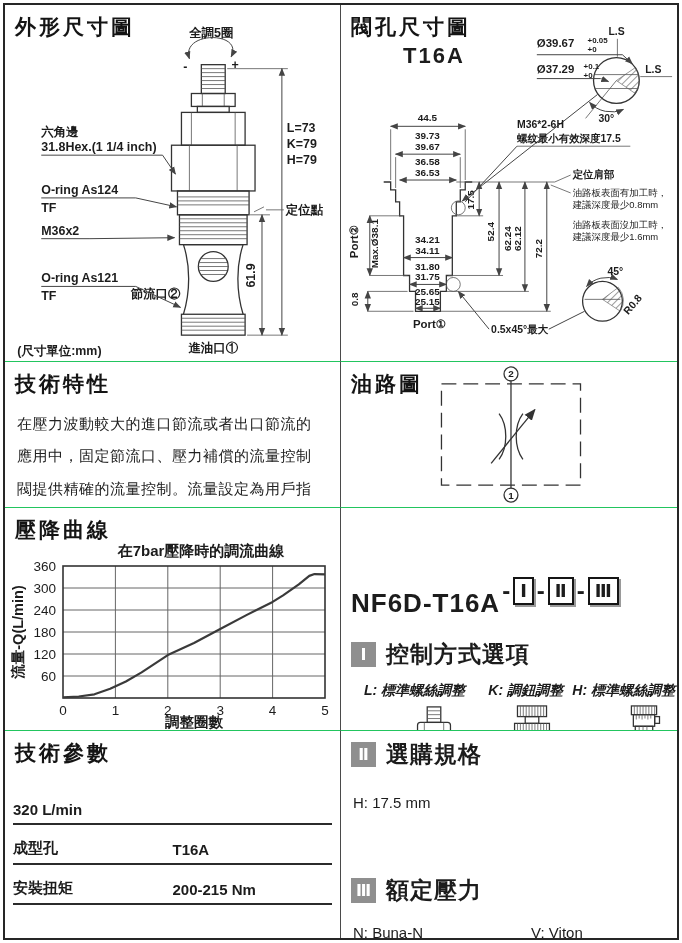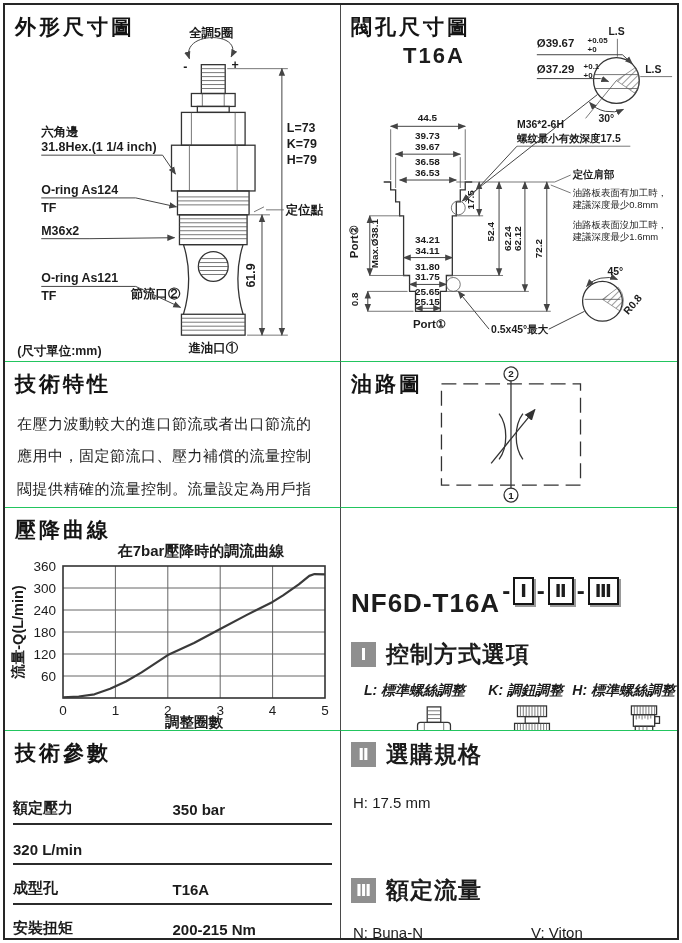--- a/index.html
+++ b/index.html
@@ -370,24 +370,20 @@
         </svg>
       </div>
     </div>
   </section>
 
   <section class="panel br">
     <div class="panel-title">技術參數</div>
     <div style="height:40px"></div>
     <div class="param-table">
       <div class="prow">
-        <span class="plabel">額定壓力</span>
-        <span class="pvalue">350 bar</span>
-      </div>
-      <div class="prow">
         <span class="pvalue">320 L/min</span>
       </div>
       <div class="prow">
         <span class="plabel">成型孔</span>
         <span class="pvalue">T16A</span>
       </div>
       <div class="prow">
         <span class="plabel">安裝扭矩</span>
         <span class="pvalue">200-215 Nm</span>
       </div>
@@ -396,21 +392,21 @@
   </section>
 
   <section class="panel">
     <div class="sec-head" style="margin-top:8px">
       <span class="numeral">Ⅱ</span>
       <span class="sec-title">選購規格</span>
     </div>
     <div class="sec-value">H: 17.5 mm</div>
     <div class="sec-head" style="margin-top:64px">
       <span class="numeral">Ⅲ</span>
-      <span class="sec-title">額定流量</span>
+      <span class="sec-title">額定壓力</span>
     </div>
     <div class="seal-row">
       <span class="seal-opt"><span>N:</span> <span>Buna-N</span></span>
       <span class="seal-opt"><span>V:</span> <span>Viton</span></span>
     </div>
   </section>
 
 </div>
 </div>
 

